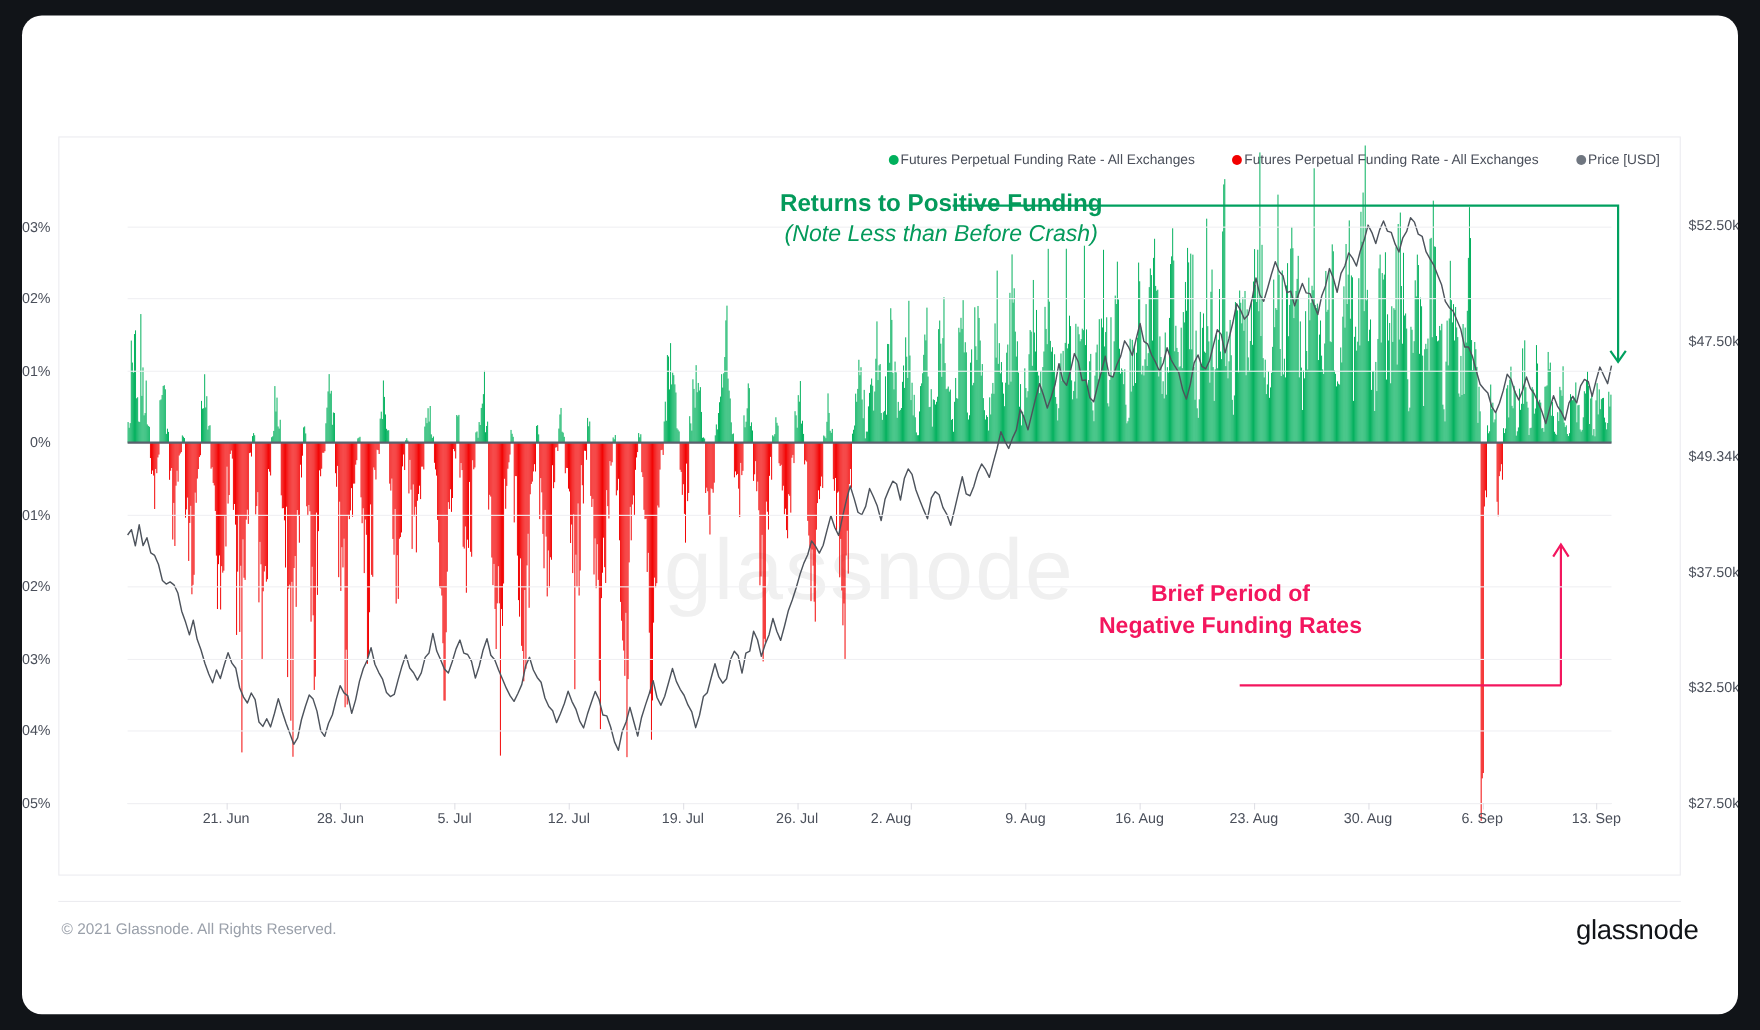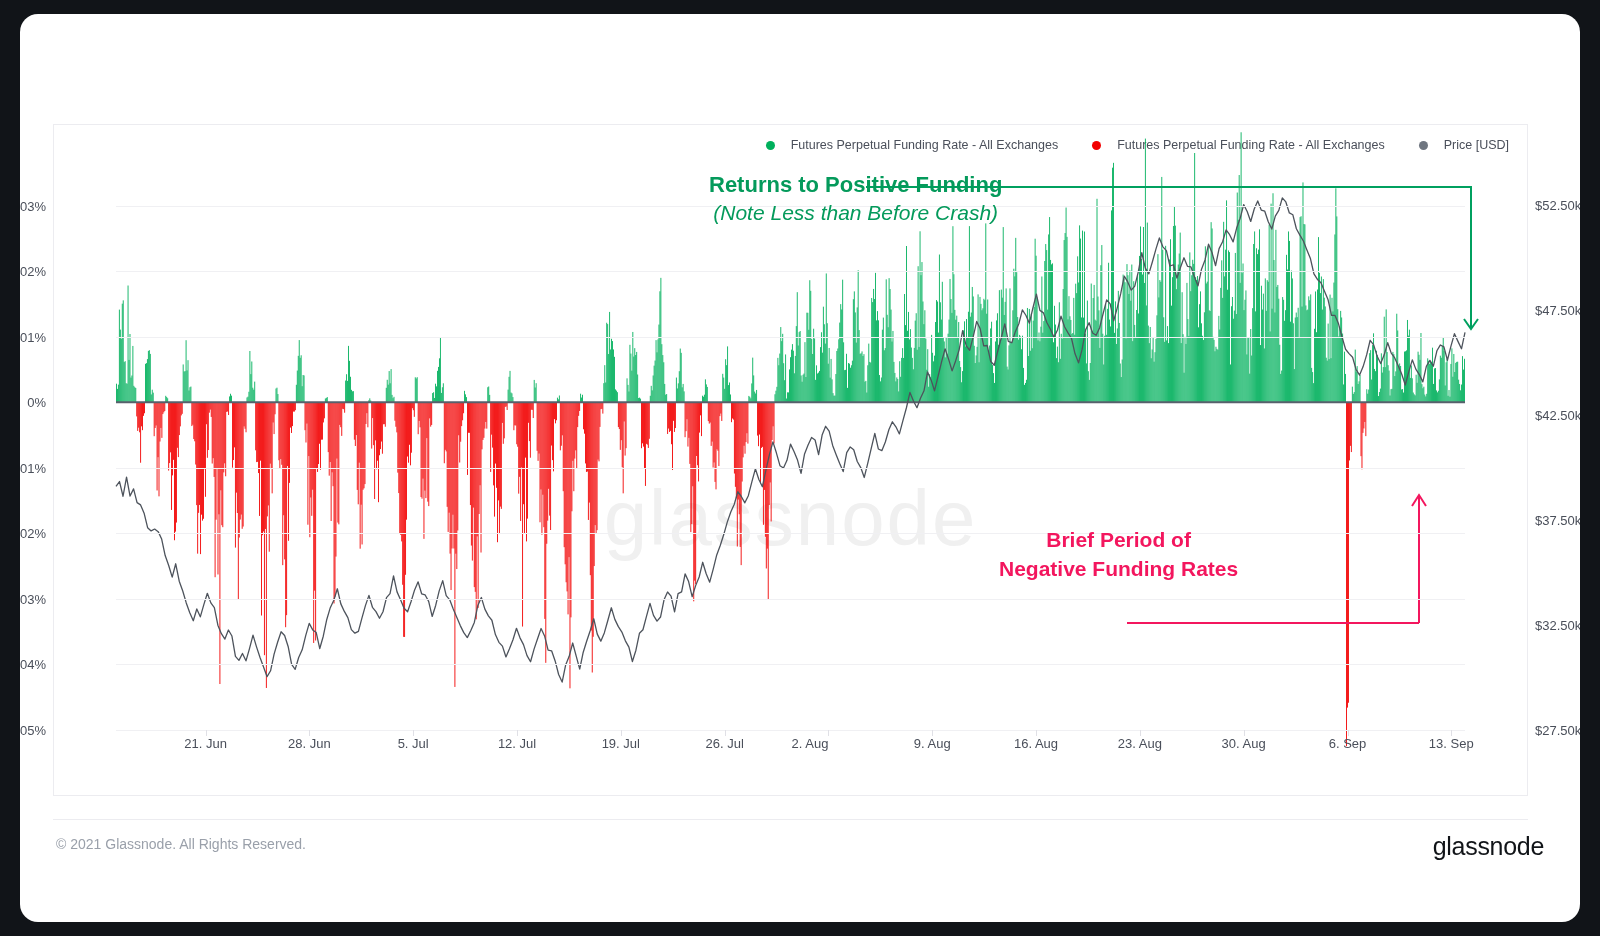--- a/index.html
+++ b/index.html
@@ -30,21 +30,21 @@
     box-sizing:border-box;
     background:#fff;
   }
   
   #legend{
     position:absolute;left:0;top:13px;width:100%;
     display:flex;justify-content:flex-end;align-items:center;
     padding-right:18px;box-sizing:border-box;
     gap:34px;
   }
-  .lg{display:flex;align-items:center;gap:16px;white-space:nowrap;}
+  .lg{display:flex;align-items:center;gap:2px;white-space:nowrap;}
   .lgdot{width:9px;height:9px;border-radius:50%;display:block;}
   .lgtx{font-size:12.5px;color:#4a4f5a;}
   
   #plot{
     position:absolute;left:62px;top:48px;
     width:1349px;height:557px;
   }
   .grid{position:absolute;left:0;width:100%;height:1px;background:#f0f0f3;}
   
   .ytl{position:absolute;right:1419px;font-size:13px;color:#4a4f5a;
@@ -1522,21 +1522,21 @@
         <div class="grid" style="top: 360.412px;"></div>
         <div class="ytl" style="top: 360.412px;">-0.02%</div>
         <div class="grid" style="top: 425.941px;"></div>
         <div class="ytl" style="top: 425.941px;">-0.03%</div>
         <div class="grid" style="top: 491.471px;"></div>
         <div class="ytl" style="top: 491.471px;">-0.04%</div>
         <div class="grid" style="top: 557px;"></div>
         <div class="ytl" style="top: 557px;">-0.05%</div>
         <div class="ytr" style="top: 31.5283px;">$52.50k</div>
         <div class="ytr" style="top: 136.623px;">$47.50k</div>
-        <div class="ytr" style="top: 241.717px;">$42.50k</div>
+        <div class="ytr" style="top: 241.717px;">$49.34k</div>
         <div class="ytr" style="top: 346.811px;">$37.50k</div>
         <div class="ytr" style="top: 451.906px;">$32.50k</div>
         <div class="ytr" style="top: 557px;">$27.50k</div>
         <div class="xtick" style="left: 89.5736px;"></div>
         <div class="xt" style="left: 89.5736px;">21. Jun</div>
         <div class="xtick" style="left: 193.447px;"></div>
         <div class="xt" style="left: 193.447px;">28. Jun</div>
         <div class="xtick" style="left: 297.185px;"></div>
         <div class="xt" style="left: 297.185px;">5. Jul</div>
         <div class="xtick" style="left: 401.058px;"></div>

